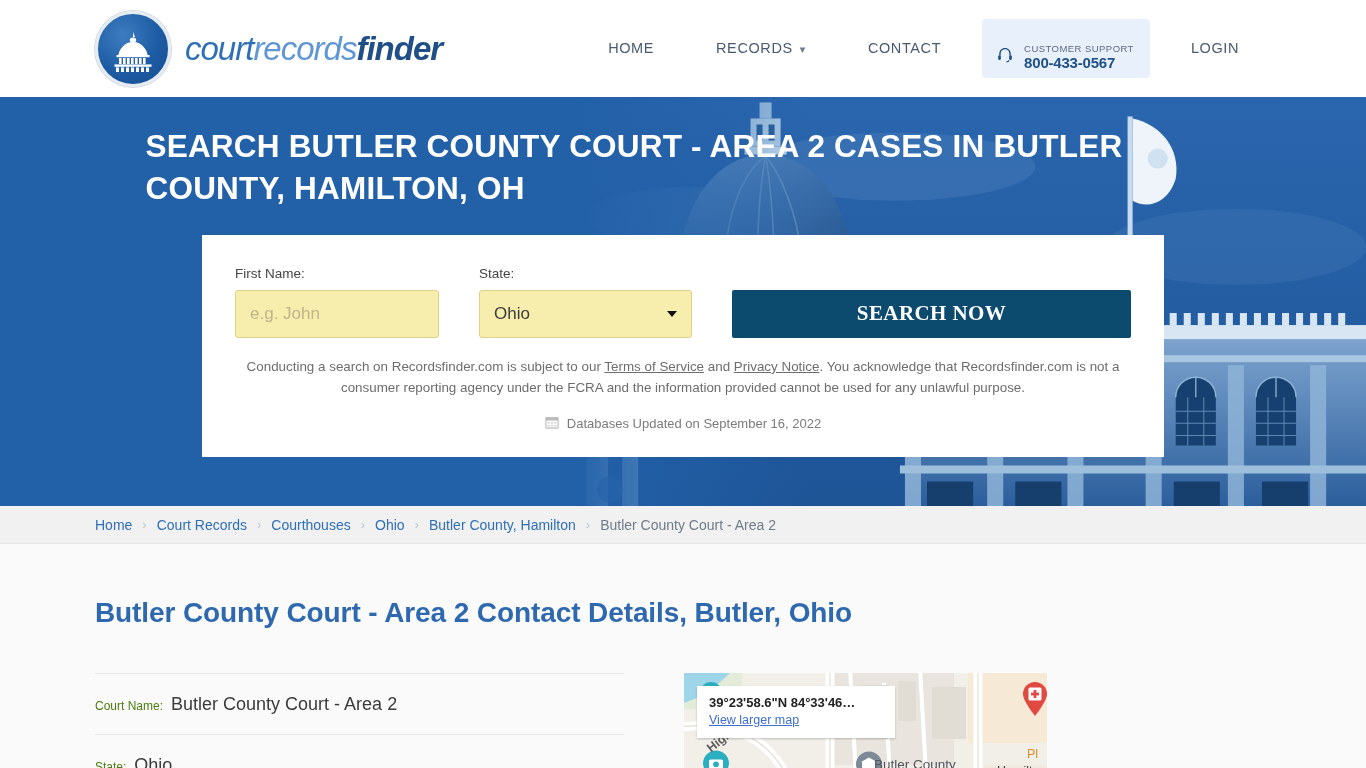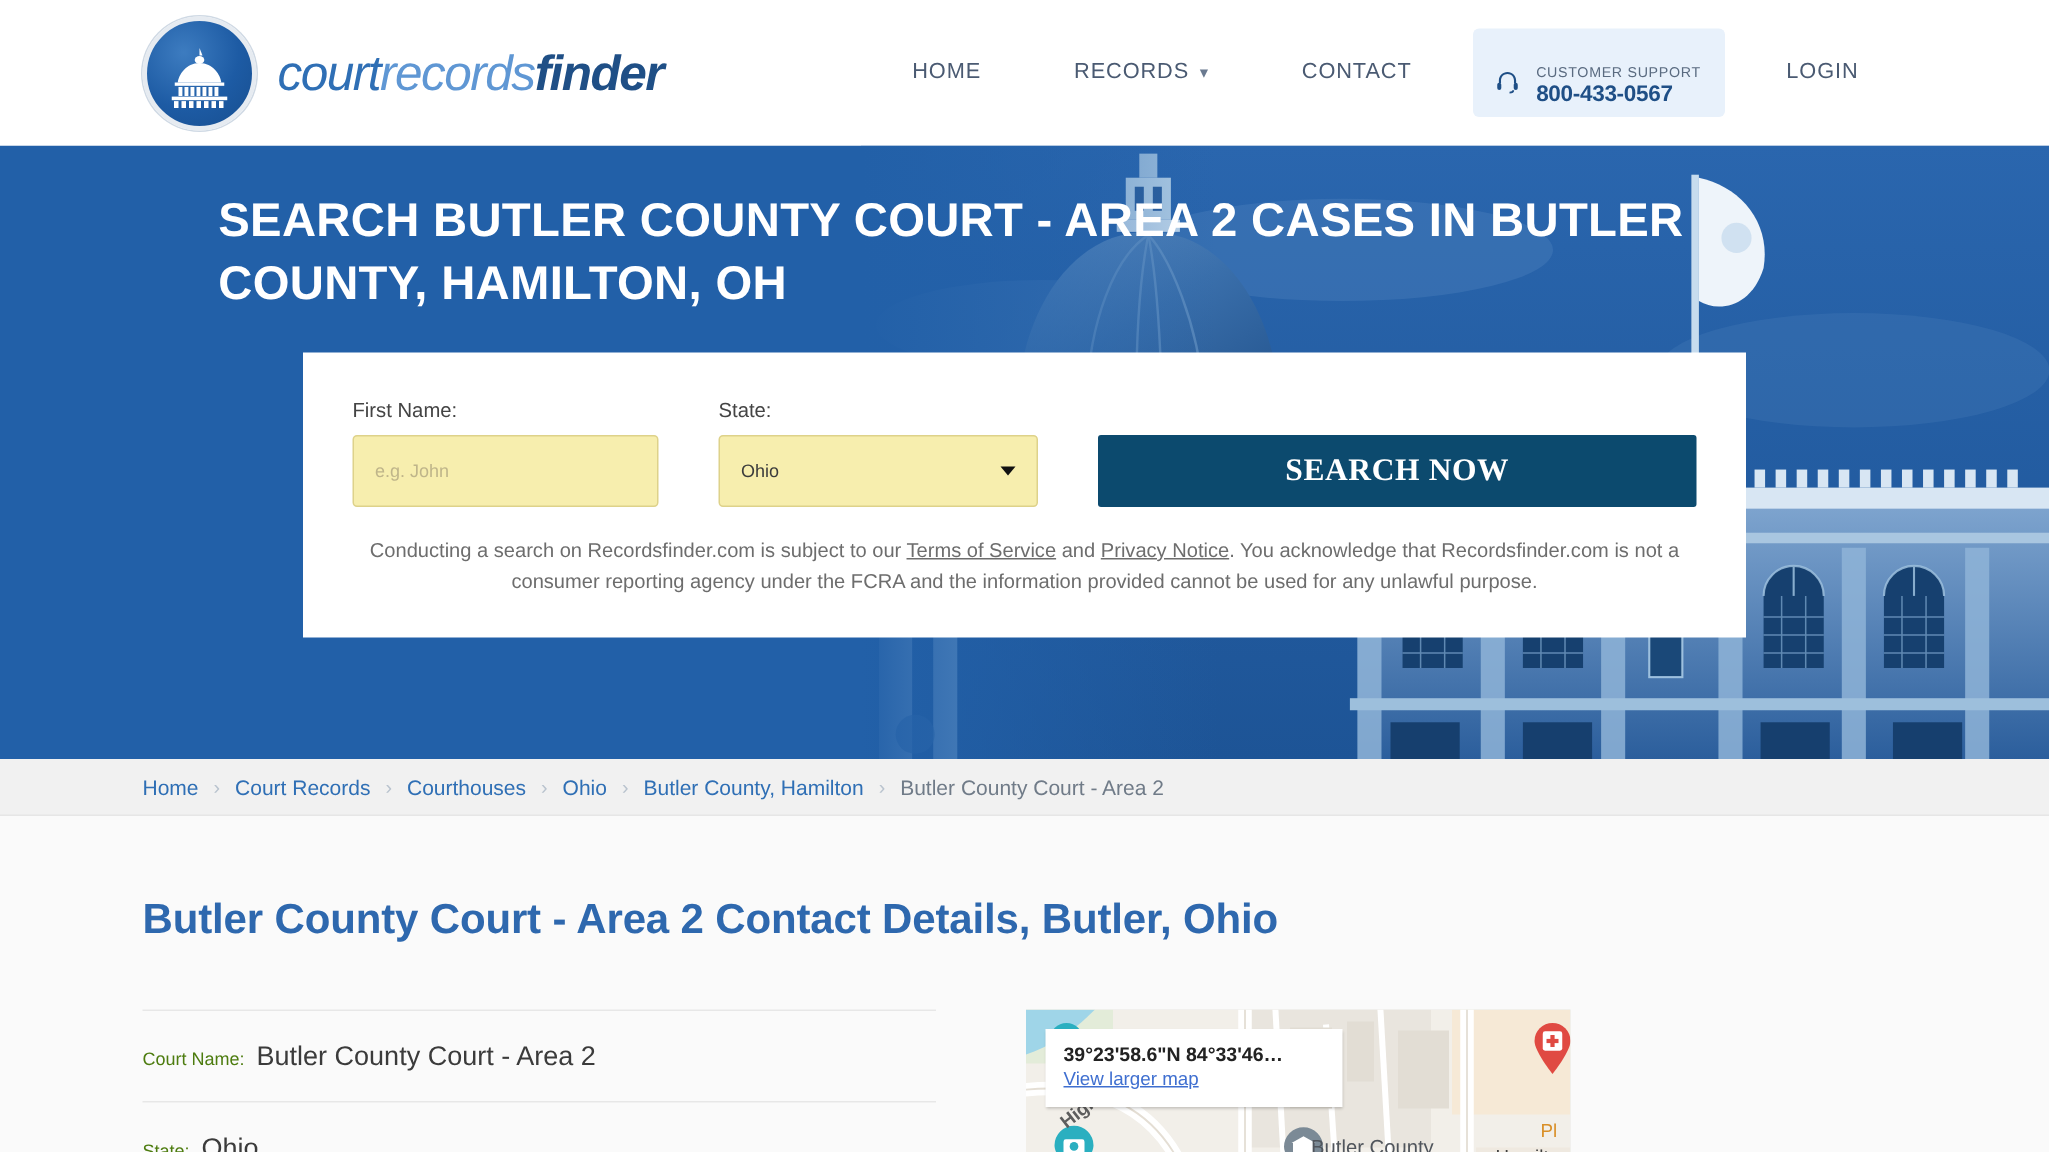--- a/index.html
+++ b/index.html
@@ -117,21 +117,21 @@
   .field.lname { width:217px; }
   .field.state { width:213px; }
   .field label {
     font-size:13.5px; color:#444; margin-bottom:9px; font-weight:400;
   }
   .field input, .field .select {
     height:48px;
     background:#f7eeae;
     border:1px solid #ded28a;
     border-radius:3px;
-    font-size:12px;
+    font-size:17px;
     padding:0 14px;
     color:#3c3c3c;
     font-family:"Liberation Sans", sans-serif;
     outline:none;
     width:100%;
   }
   .field input::placeholder { color:#bfb58a; }
   .field .select {
     display:flex; align-items:center; justify-content:space-between;
     position:relative; cursor:pointer;
@@ -476,20 +476,37 @@
             <span class="arrow"></span>
           </div>
         </div>
         <button class="search-btn">SEARCH NOW</button>
       </div>
 
       <p class="disclaimer">
         <span>Conducting a search on Recordsfinder.com is subject to our </span><a href="#">Terms of Service</a><span> and </span><a href="#">Privacy Notice</a><span>. You acknowledge that Recordsfinder.com is not a consumer reporting agency under the FCRA and the information provided cannot be used for any unlawful purpose.</span>
       </p>
 
+      <div class="updated">
+        <span class="cal-icon">
+          <svg width="14" height="14" viewBox="0 0 16 16">
+            <rect x="1" y="3" width="14" height="12" rx="1" fill="none" stroke="#bcbcbc" stroke-width="1.3"></rect>
+            <rect x="1" y="3" width="14" height="3.4" fill="#bcbcbc"></rect>
+            <g fill="#cccccc">
+              <rect x="3.2" y="8" width="2" height="2"></rect>
+                <rect x="7" y="8" width="2" height="2"></rect>
+                <rect x="10.8" y="8" width="2" height="2"></rect>
+              <rect x="3.2" y="11.2" width="2" height="2"></rect>
+                <rect x="7" y="11.2" width="2" height="2"></rect>
+                <rect x="10.8" y="11.2" width="2" height="2"></rect>
+            </g>
+          </svg>
+        </span>
+        <span>Databases Updated on September 16, 2022</span>
+      </div>
     </div>
   </div>
 </div>
 
 <div class="crumbbar">
   <div class="crumbs">
     <a href="#">Home</a>
     <span class="sep">›</span>
     <a href="#">Court Records</a>
     <span class="sep">›</span>

